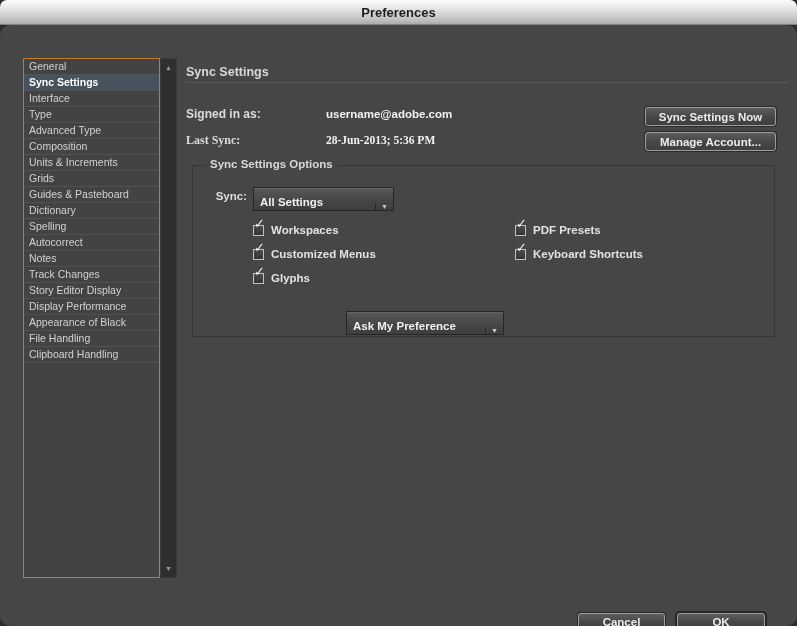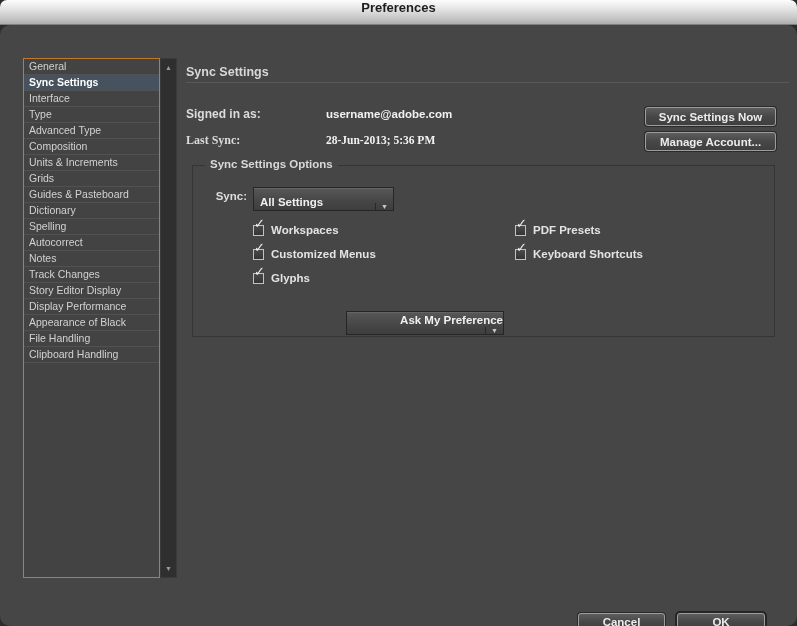--- a/index.html
+++ b/index.html
@@ -11,21 +11,21 @@
     position:relative;
   }
   .window { position:absolute; inset:0; }
 
   
   .titlebar {
     position:absolute; left:0; top:0; width:797px; height:25px;
     background:linear-gradient(#fdfdfd 0%, #e2e2e2 40%, #c7c7c7 75%, #adadad 100%);
     border-radius:7px 7px 0 0;
     border-bottom:1px solid #808080;
-    display:flex; align-items:flex-start; justify-content:center;
+    display:flex; align-items:center; justify-content:center;
   }
   .titlebar-text { font-size:13px; font-weight:600; color:#1d1d1d; }
 
   
   .content {
     position:absolute; left:0; top:25px; width:797px; height:601px;
     background:#464646;
     border-radius:10px;
   }
 
@@ -112,21 +112,21 @@
   .dropdown .dd-text {
     flex:1; padding-left:6px; font-size:11.5px; font-weight:bold; color:#f0f0f0;
     line-height:16px; white-space:nowrap; overflow:hidden;
   }
   .dropdown .dd-arrow {
     width:18px; border-left:1px solid #282828;
     display:flex; align-items:center; justify-content:center;
     color:#c9c9c9; font-size:7px;
   }
   .dd-sync     { left:60px;  top:21px;  width:141px; }
-  .dd-conflict { left:153px; top:145px; width:158px;flex-direction:column; }
+  .dd-conflict { left:153px; top:145px; width:158px; }
 
   
   .grp-label {
     position:absolute; font-size:11.5px; font-weight:bold; color:#dcdcdc;
     text-align:right; line-height:18px;
   }
   .lbl-sync     { left:0px;  top:21px;  width:54px; }
   .lbl-conflict { left:-14px; top:145px; width:162px; }
 
   

